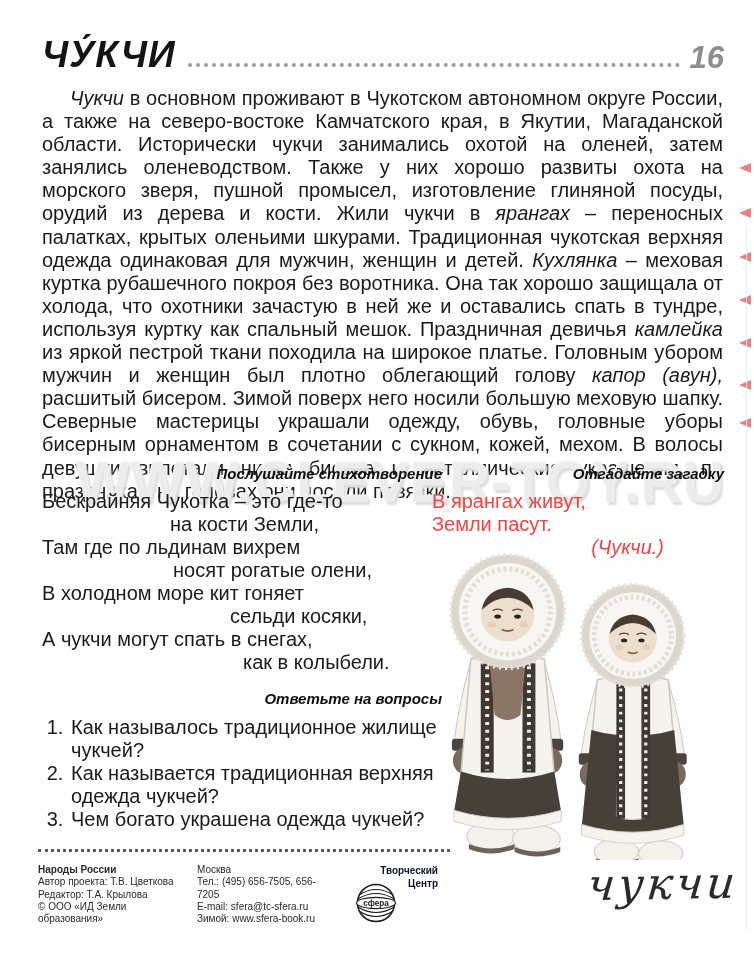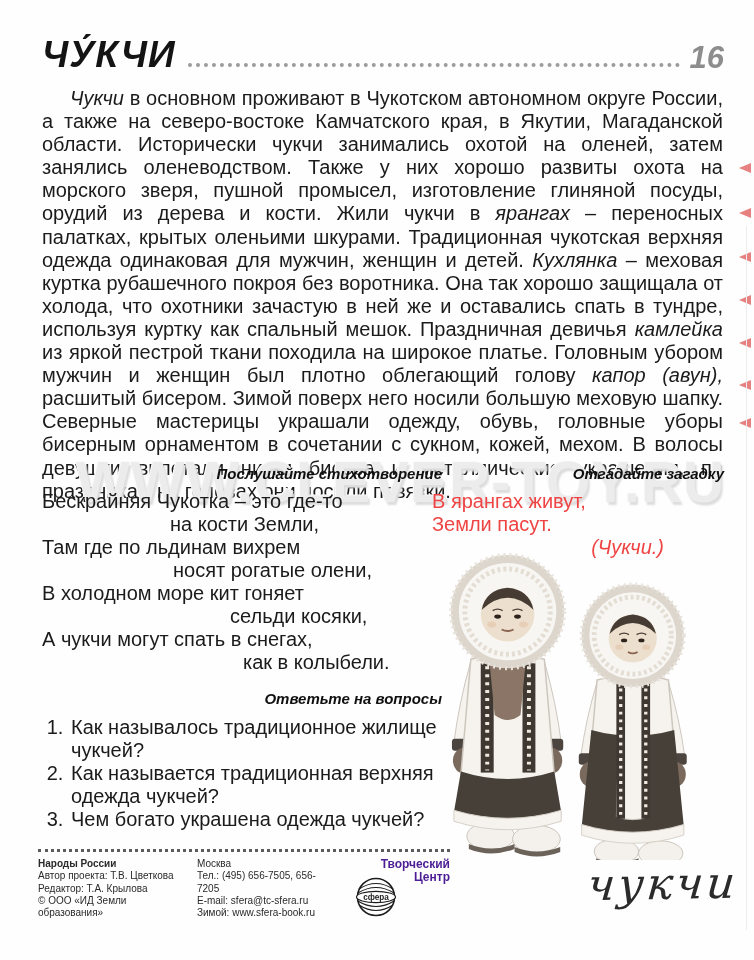--- a/index.html
+++ b/index.html
@@ -54,26 +54,26 @@
   .caption {
     position:absolute; left:588px; top:858px; z-index:1;
     font-family:"DejaVu Serif", serif; font-style:italic;
     font-size:44px; letter-spacing:3px; color:#2b2b2b;
     transform:skewX(-6deg) rotate(-1deg);
   }
 
   
   .footer { position:absolute; left:38px; top:849px; width:412px; font-size:10px; line-height:12.3px; color:#2a2a2a; }
   .footer-dots { border-top:3px dotted #5c5c5c; width:412px; }
-  .footer-cols { display:flex; margin-top:6px;gap:16px; }
+  .footer-cols { display:flex; margin-top:12px;gap:16px; }
   .f-col1 { width:155px; }
   .f-col2 { width:143px; }
   .f-series { font-weight:bold; }
   .f-logo { position:relative; width:114px; height:64px; }
-  .f-logo-text { position:absolute; right:0; top:0; text-align:right; font-size:12px; line-height:13px; font-weight:600; color:#4c1d95; }
+  .f-logo-text { position:absolute; right:12px; top:0; text-align:right; font-size:10px; line-height:13px; font-weight:600; color:#0f172a; }
   .f-logo-svg { position:absolute; left:8px; top:18px; }
 
   
   .edge-mark {
     position:absolute; left:739px; width:0; height:0;
     border-top:5px solid transparent; border-bottom:5px solid transparent;
     border-right:12px solid rgba(224,93,93,0.78);
   }
   .scan-line { position:absolute; left:746px; top:226px; width:1px; height:704px; background:#ededed; }
 </style>

